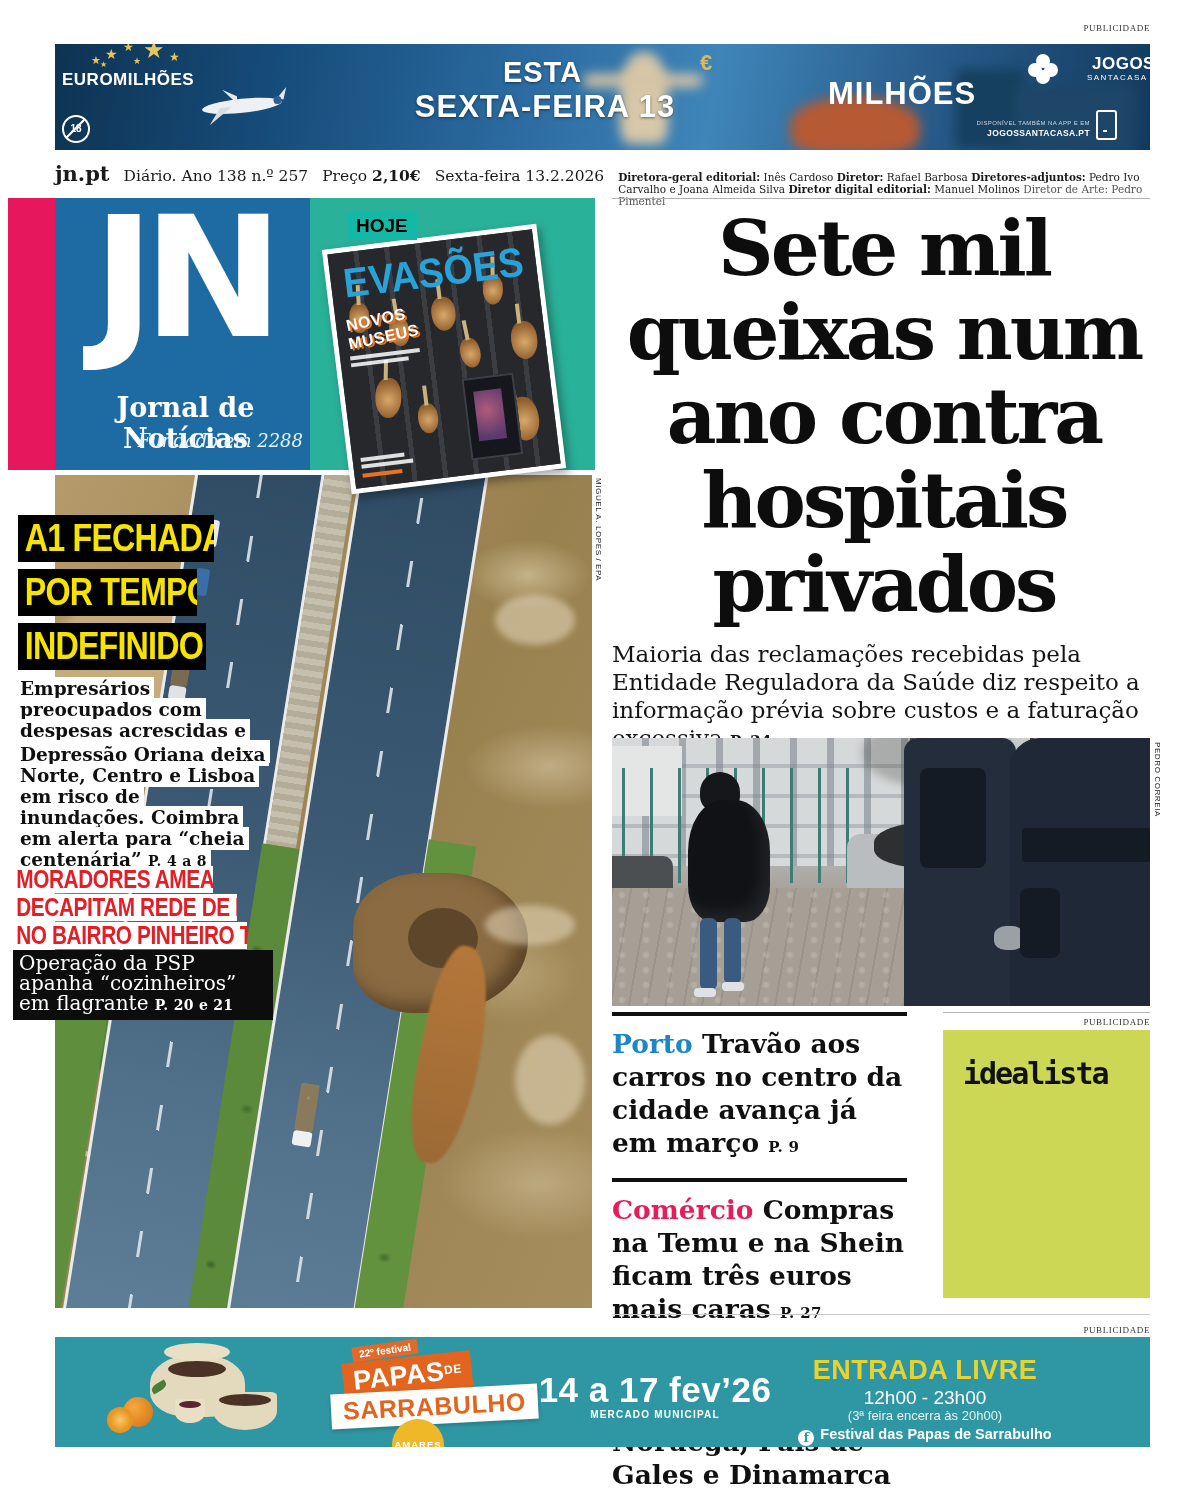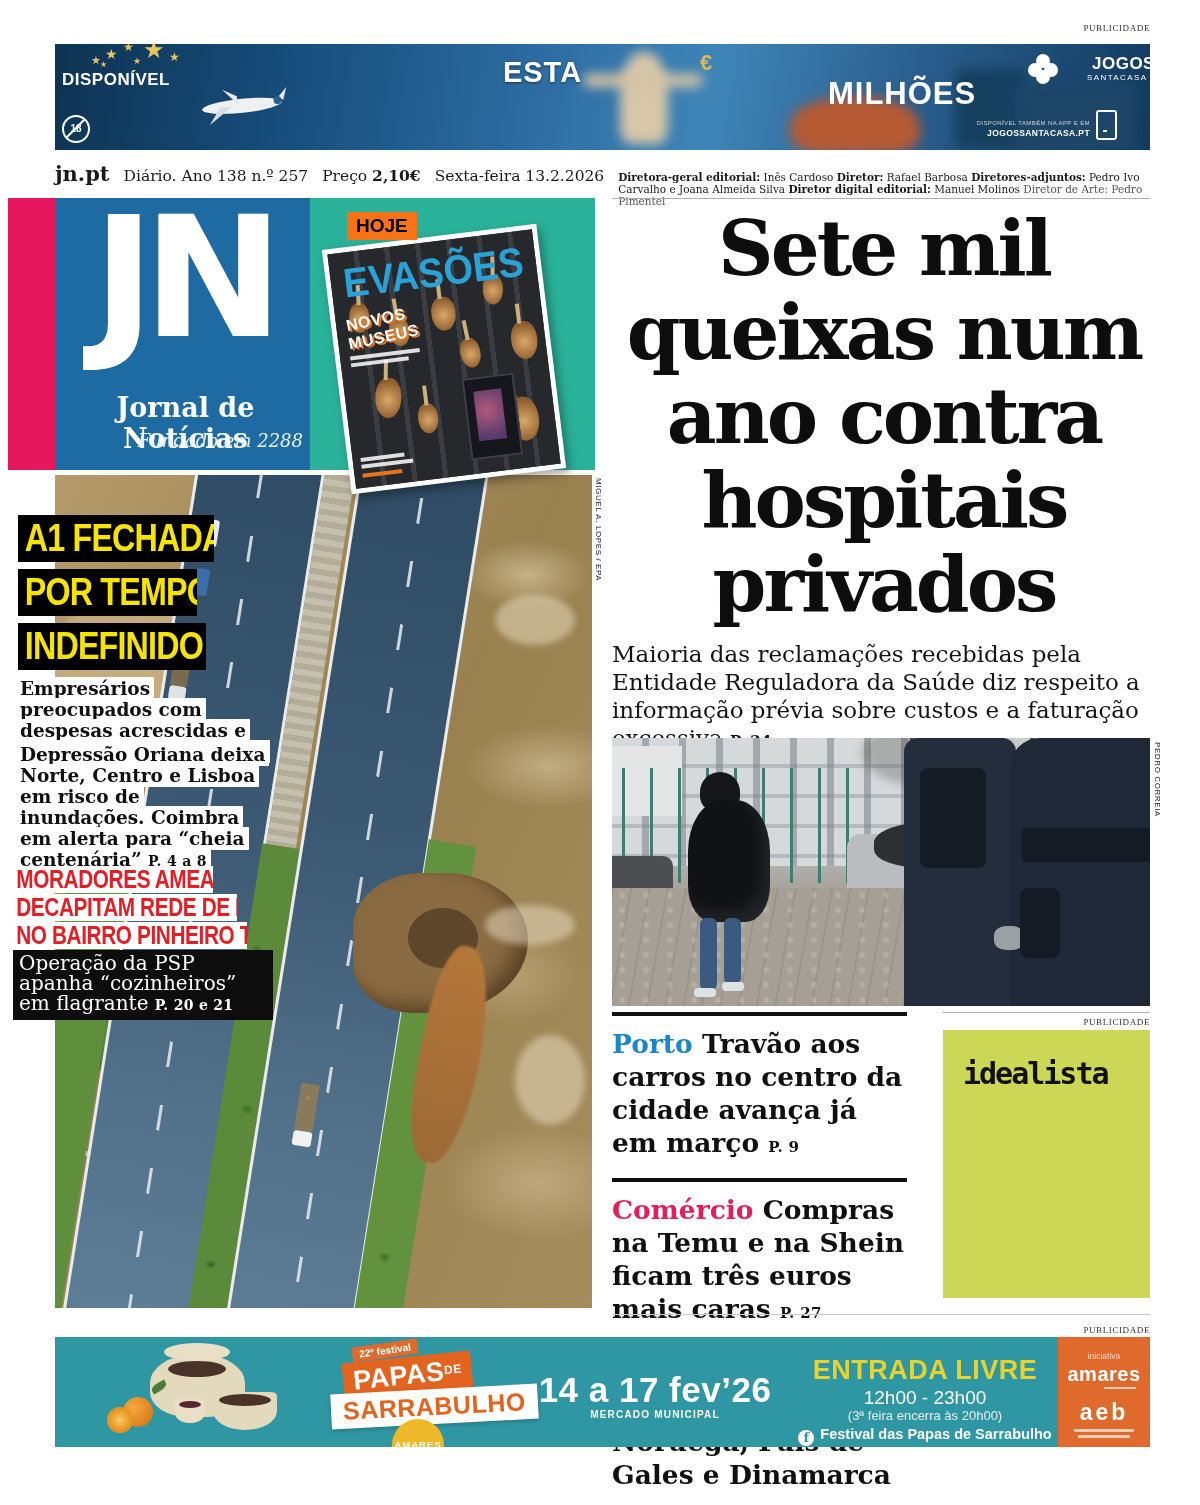--- a/index.html
+++ b/index.html
@@ -48,21 +48,21 @@
   .credits b{font-weight:700;}
 
   
   .stripe-pink{left:8px;top:198px;width:47px;height:272px;background:#e6175c;}
   .block-blue{left:55px;top:198px;width:255px;height:272px;background:#1e6ba3;}
   .block-teal{left:310px;top:198px;width:285px;height:272px;background:#2ab199;}
   .jn-logo{left:62px;top:186px;width:240px;text-align:center;color:#fff;font-weight:900;
      font-size:168px;letter-spacing:-12px;font-family:"DejaVu Sans",sans-serif;line-height:1.1;}
   .jn-name{left:68px;top:392px;width:235px;text-align:center;color:#fff;font-family:"DejaVu Serif",serif;font-weight:700;font-size:27px;}
   .jn-tag{left:68px;top:430px;width:235px;text-align:right;color:#e9f2f5;font-family:"DejaVu Serif",serif;font-style:italic;font-size:18px;}
-  .hoje{left:347px;top:212px;background:#f97316;color:#000;font-weight:900;font-size:19px;padding:3px 9px;z-index:6;}
+  .hoje{left:347px;top:212px;background:#14b8a6;color:#000;font-weight:900;font-size:19px;padding:3px 9px;z-index:6;}
   .mag{left:336px;top:236px;width:206px;height:236px;background:#fff;padding:5px;transform:rotate(-7deg);
        box-shadow:3px 5px 10px rgba(0,0,0,.35);z-index:5;}
   .mag-img{position:relative;width:100%;height:100%;overflow:hidden;
      background:repeating-linear-gradient(90deg,#26282c 0 26px,#3a3d42 26px 31px),#2f3236;}
   .mag-title{position:absolute;top:10px;left:0;right:0;text-align:center;font-weight:900;font-size:38px;
      color:#29a2d8;transform:scaleY(1.08);letter-spacing:0;}
   .chip{position:absolute;left:10px;color:#fff;font-weight:900;font-size:16px;letter-spacing:.5px;
      text-shadow:2px 2px 0 #e5731f;transform:rotate(-5deg);}
   .gtr{position:absolute;width:20px;height:30px;border-radius:45% 45% 50% 50%;
      background:radial-gradient(circle at 50% 55%,#d8a86a,#8f5c2c 75%);}
@@ -219,32 +219,33 @@
     <div class="blob rock"></div>
     <div class="blob city1"></div>
     <div class="blob city2"></div>
     <span class="star" style="left:36px;top:10px;font-size:11px;">★</span>
     <span class="star" style="left:50px;top:2px;font-size:14px;">★</span>
     <span class="star" style="left:68px;top:-4px;font-size:12px;">★</span>
     <span class="star" style="left:88px;top:-8px;font-size:24px;">★</span>
     <span class="star" style="left:114px;top:6px;font-size:12px;">★</span>
     <span class="star" style="left:45px;top:16px;font-size:8px;">★</span>
     <span class="star" style="left:78px;top:12px;font-size:9px;">★</span>
-    <div class="abs euro-brand">DISPONÍVEL</div>
+    <div class="abs euro-brand">EUROMILHÕES</div>
     <div class="abs age">18</div>
     <div class="abs plane">
       <svg width="120" height="42" viewBox="0 0 120 42">
         <ellipse cx="62" cy="22" rx="40" ry="7" fill="#eef1f4"></ellipse>
         <polygon points="52,22 28,38 40,22" fill="#d7dde2"></polygon>
         <polygon points="58,20 44,4 58,12" fill="#e6eaee"></polygon>
         <polygon points="98,18 108,8 104,20" fill="#e6eaee"></polygon>
         <circle cx="98" cy="20" r="4" fill="#2a5e8e"></circle>
       </svg>
     </div>
     <div class="abs esta">ESTA</div>
+    <div class="abs sexta">SEXTA-FEIRA 13</div>
     <div class="abs eur-sym">€</div>
     <div class="abs milhoes">MILHÕES</div>
     <div class="abs clover">
       <i style="left:8px;top:0;"></i>
         <i style="left:0;top:9px;"></i>
         <i style="left:16px;top:9px;"></i>
         <i style="left:8px;top:16px;"></i>
     </div>
     <div class="abs jogos">JOGOS</div>
     <div class="abs santacasa">SANTACASA</div>
@@ -431,23 +432,15 @@
     <div class="sarra">SARRABULHO</div>
     <div class="amares-c">AMARES</div>
     <div class="fest-dates">14 a 17 fev’26</div>
     <div class="fest-venue">MERCADO MUNICIPAL</div>
     <div class="fest-entry">ENTRADA LIVRE</div>
     <div class="fest-hours">12h00 - 23h00</div>
     <div class="fest-note">(3ª feira encerra às 20h00)</div>
     <div class="fest-fb">
       <span class="fbicon">f</span><span>Festival das Papas de Sarrabulho</span>
     </div>
-    <div class="fest-orange">
-      <div class="spon-init">iniciativa</div>
-      <div class="spon-amares">amares</div>
-      <div class="spon-bar" style="left:46px;top:50px;width:32px;height:2px;"></div>
-      <div class="spon-aeb">aeb</div>
-      <div class="spon-bar" style="left:16px;top:92px;width:60px;"></div>
-      <div class="spon-bar" style="left:20px;top:98px;width:52px;"></div>
-    </div>
   </div>
 
 </div>
 
 </body></html>

